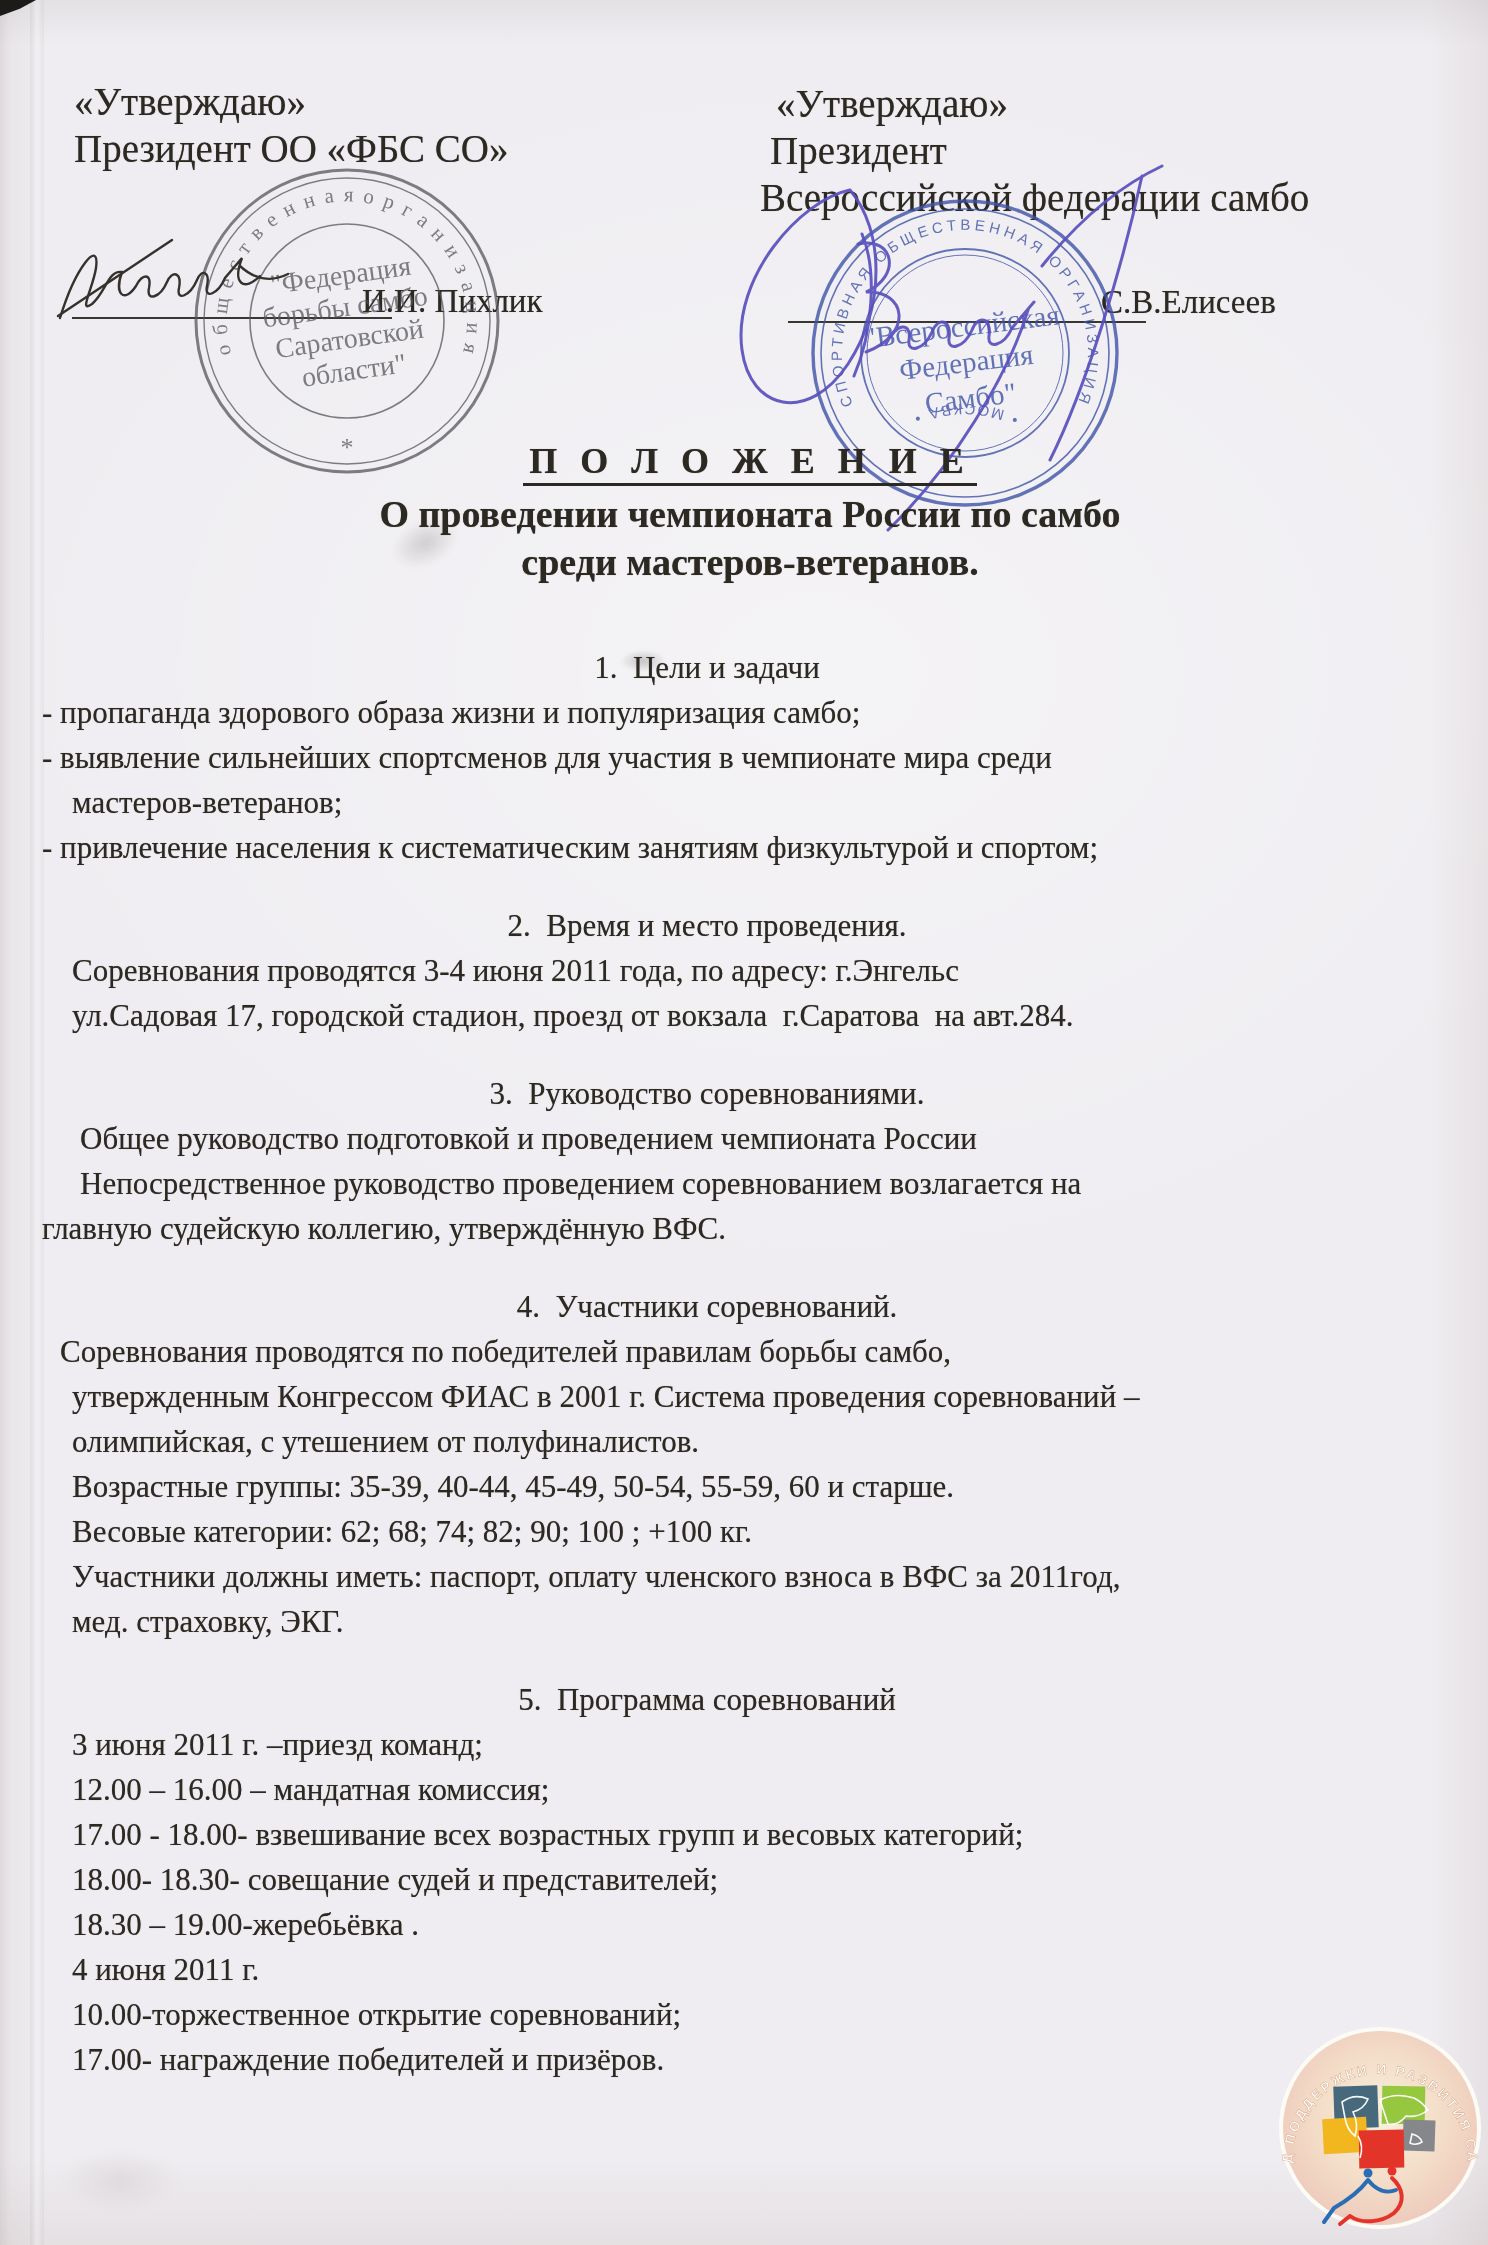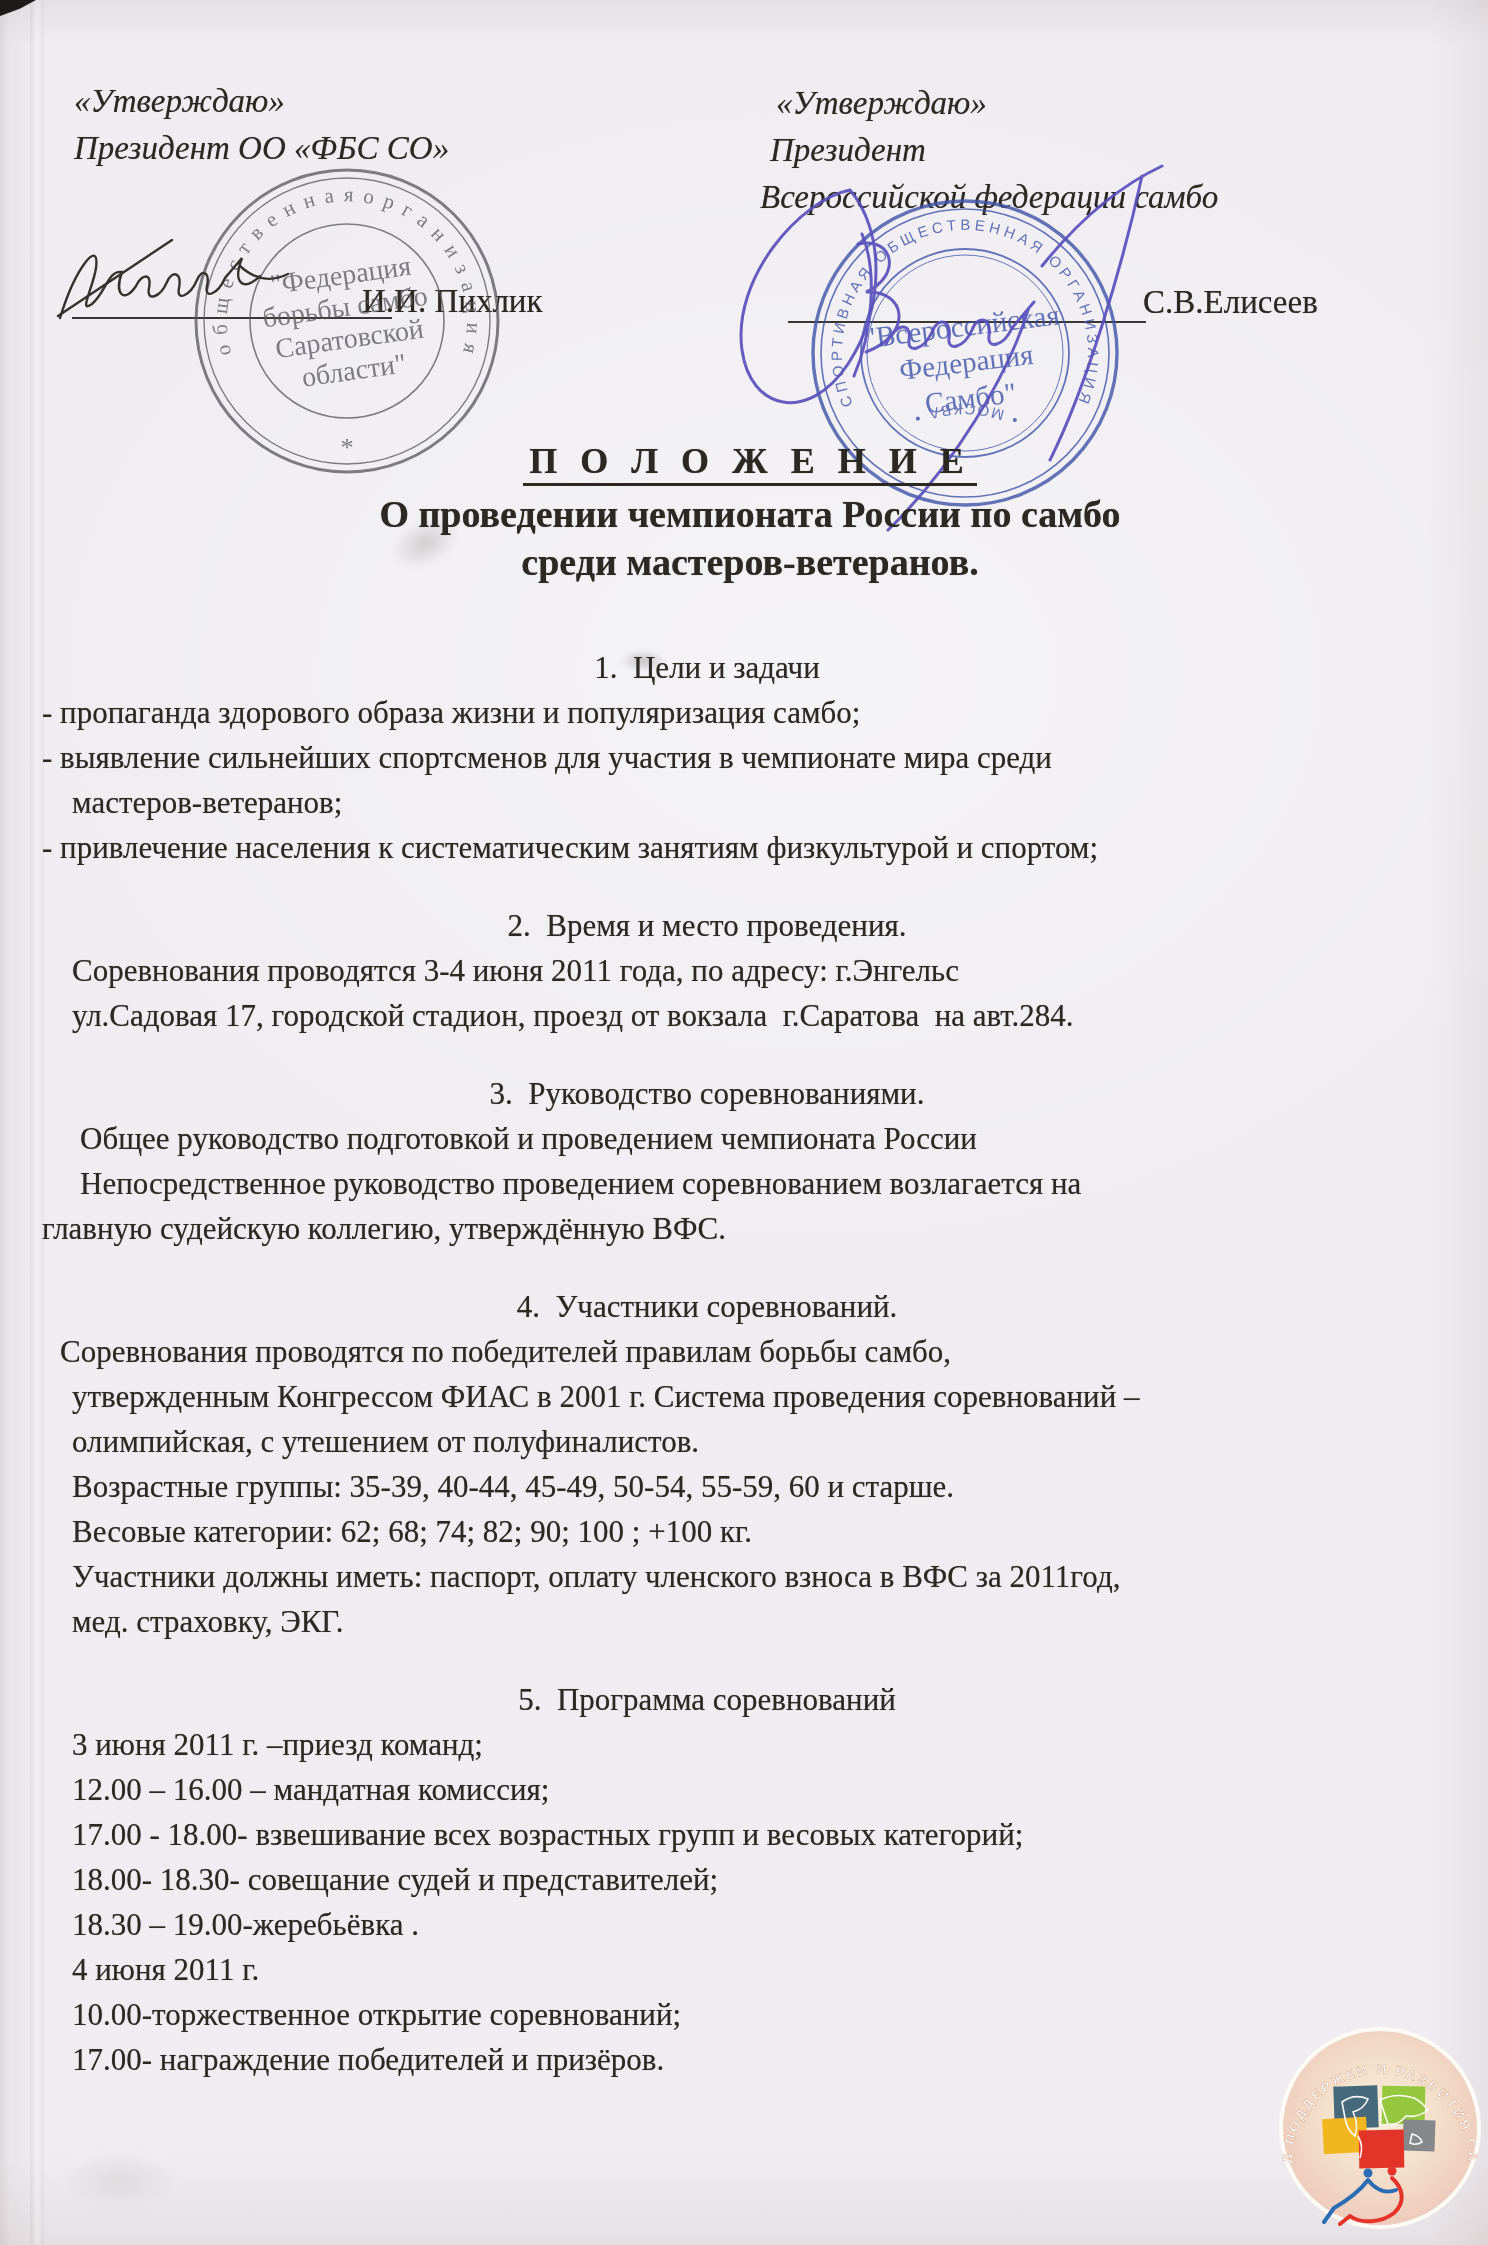--- a/index.html
+++ b/index.html
@@ -22,29 +22,29 @@
   .fold{position:absolute;left:30px;top:0;width:14px;height:2245px;
     background:linear-gradient(90deg,rgba(0,0,0,.05),rgba(255,255,255,.25),rgba(0,0,0,.04));}
   .smudge1{position:absolute;left:390px;top:520px;width:70px;height:46px;border-radius:50%;
     background:radial-gradient(closest-side,rgba(90,85,80,.22),rgba(0,0,0,0));filter:blur(2px);transform:rotate(-25deg);}
   .smudge2{position:absolute;left:620px;top:650px;width:46px;height:22px;border-radius:50%;
     background:radial-gradient(closest-side,rgba(80,75,70,.28),rgba(0,0,0,0));filter:blur(1.5px);}
   .smudge3{position:absolute;left:60px;top:2150px;width:120px;height:60px;border-radius:50%;
     background:radial-gradient(closest-side,rgba(120,100,90,.10),rgba(0,0,0,0));filter:blur(3px);}
 
   .txt{white-space:pre;text-shadow:0 0 .7px rgba(40,34,28,.55);}
-  .approval{position:absolute;font-size:33px;line-height:47px;font-style:italic;}
+  .approval{position:absolute;font-size:39px;line-height:47px;}
   .approval-left{left:74px;top:78px;}
   .approval-right{left:760px;top:80px;}
   .approval-right .l1{padding-left:16px;}
   .approval-right .l2{padding-left:10px;}
 
   .sig-name{position:absolute;font-size:33px;text-shadow:0 0 .7px rgba(40,34,28,.55);}
   .name-left{left:362px;top:283px;}
-  .name-right{left:1143px;top:284px;text-align:right;}
+  .name-right{left:1101px;top:284px;text-align:right;}
   .sig-line{position:absolute;height:2px;background:#3a3733;}
   .line-left{left:72px;top:317px;width:320px;}
   .line-right{left:788px;top:321px;width:358px;}
 
   .title-block{position:absolute;left:0;top:440px;width:1500px;text-align:center;}
   .title-head{display:inline-block;font-size:36px;letter-spacing:7px;font-weight:700;
     border-bottom:3px solid #2c2822;padding:0 6px 1px 6px;text-shadow:0 0 .8px rgba(40,34,28,.6);}
   .title-sub{font-size:38px;font-weight:600;line-height:48px;text-shadow:0 0 .8px rgba(40,34,28,.6);}
   .title-sub.first{margin-top:4px;}
 

